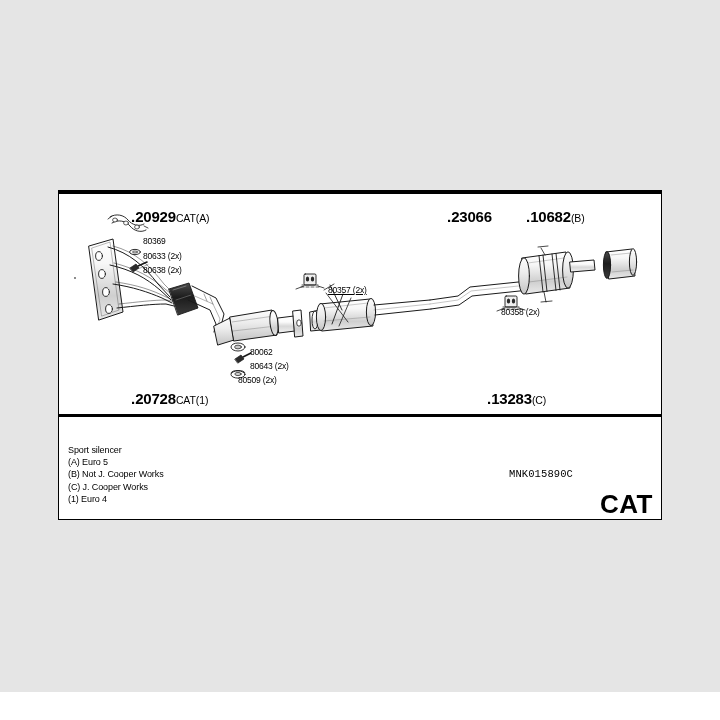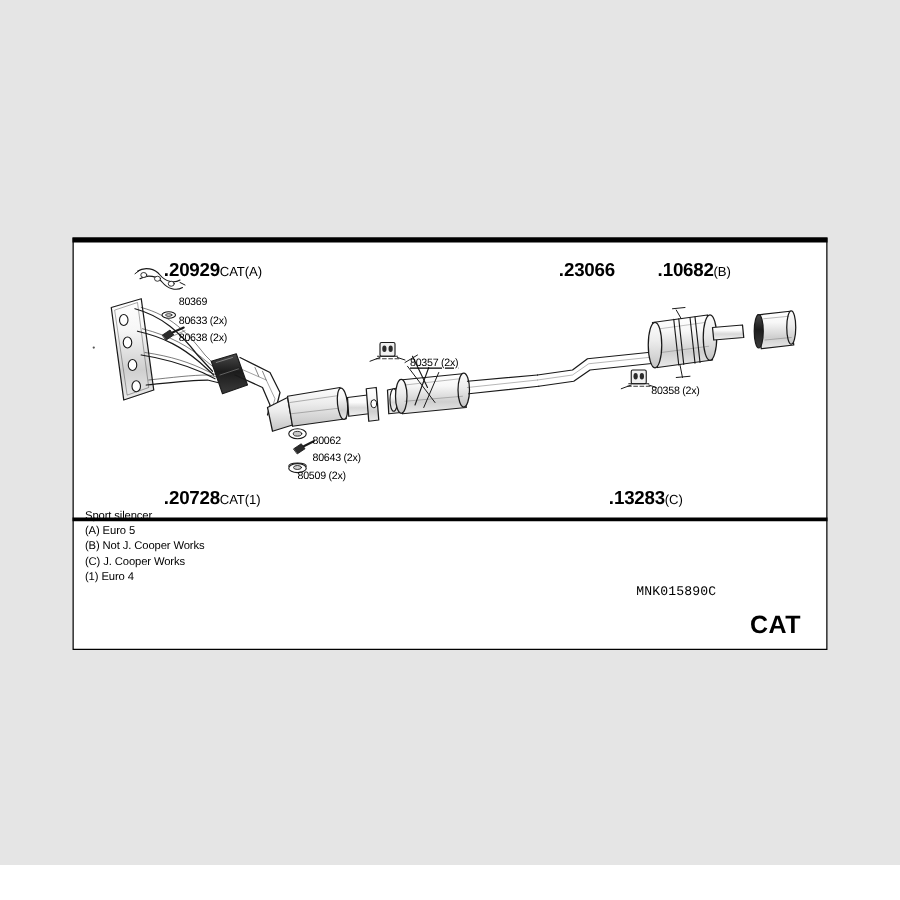--- a/index.html
+++ b/index.html
@@ -75,40 +75,40 @@
     white-space: nowrap;
     font-size: 8.5px;
     font-family: "Liberation Sans", sans-serif;
     line-height: 11px;
     letter-spacing: -0.2px;
   }
   
   #legend {
     position: absolute;
     left: 68px;
-    top: 406px;
+    top: 444px;
     font-size: 9px;
     line-height: 12.2px;
     letter-spacing: -0.1px;
     white-space: nowrap;
   }
   #doc-code {
     position: absolute;
     left: 509px;
     top: 468px;
     font-size: 10.5px;
     letter-spacing: 0.1px;
     white-space: nowrap;
     font-family: Liberation Mono, monospace;
   }
   #brand-mark {
     position: absolute;
     left: 600px;
     top: 489px;
-    font-size: 20px;
+    font-size: 26px;
     font-weight: bold;
     letter-spacing: 0.4px;
     white-space: nowrap;
   }
   
   #artwork {
     position: absolute;
     left: 58px;
     top: 190px;
     width: 604px;
@@ -338,21 +338,21 @@
   </div>
 
   <div class="partnum" style="left:487px; top:391px;">
     <span class="dot">.</span><span class="num">13283</span><span class="suffix">(C)</span>
   </div>
 
   <div class="smalllabel" style="left:143px; top:236px;">80369</div>
   <div class="smalllabel" style="left:143px; top:251px;">80633 (2x)</div>
   <div class="smalllabel" style="left:143px; top:265px;text-align:right;">80638 (2x)</div>
   <div class="smalllabel" style="left:328px; top:285px;text-decoration:underline;">80357 (2x)</div>
-  <div class="smalllabel" style="left:521px; top:307px;text-align:right;">80358 (2x)</div>
+  <div class="smalllabel" style="left:501px; top:307px;text-align:right;">80358 (2x)</div>
   <div class="smalllabel" style="left:250px; top:347px;">80062</div>
   <div class="smalllabel" style="left:250px; top:361px;">80643 (2x)</div>
   <div class="smalllabel" style="left:238px; top:375px;">80509 (2x)</div>
 
   <div id="legend">
     <div>Sport silencer</div>
     <div>(A) Euro 5</div>
     <div>(B) Not J. Cooper Works</div>
     <div>(C) J. Cooper Works</div>
     <div>(1) Euro 4</div>

